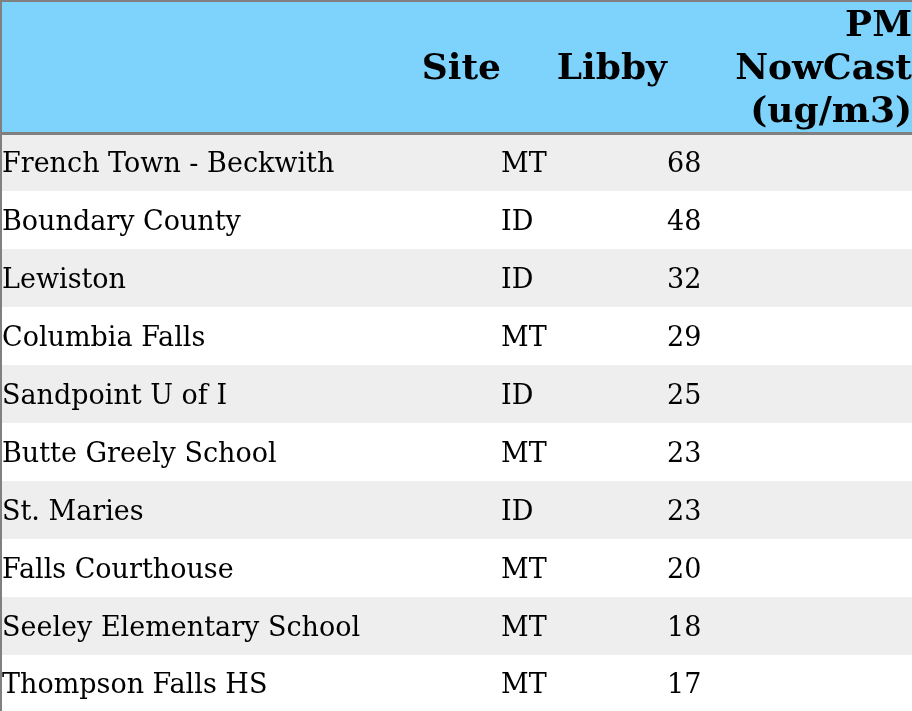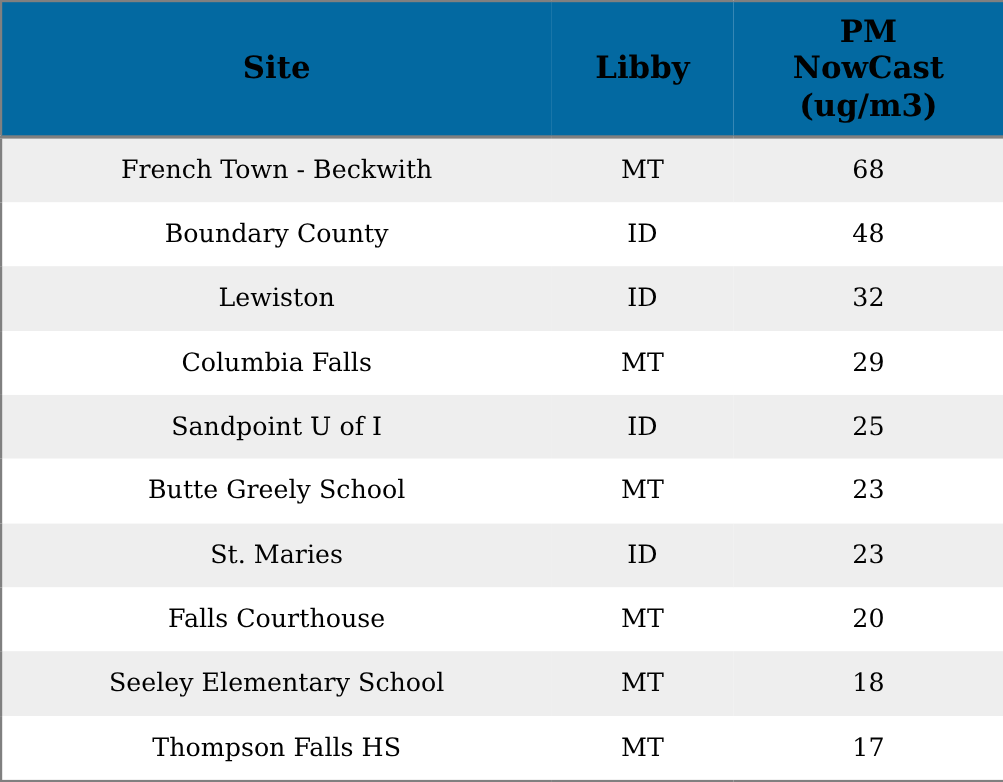--- a/index.html
+++ b/index.html
@@ -24,41 +24,40 @@
   col.col-site  { width: 500px; }
   col.col-state { width: 166px; }
   col.col-pm    { width: 246px; }
   thead.aq-head {
     border-bottom: 3px solid #808080;
   }
   thead.aq-head tr {
     height: 123px;
   }
   thead.aq-head th {
-    background: #0369a1;
-    font-size: 28px;
+    background: #7dd3fc;
+    font-size: 36px;
     font-weight: bold;
-    text-align: center;
+    text-align: right;
     vertical-align: middle;
     line-height: 1.2;
     padding: 0;
   }
   th.pm-header {
     white-space: pre-line;
   }
   tbody.aq-body tr {
     height: 58px;
   }
   tbody.aq-body tr:nth-child(odd)  { background: #eeeeee; }
   tbody.aq-body tr:nth-child(even) { background: #ffffff; }
   tbody.aq-body td {
-    font-size: 23px;
-    text-align: center;
+    font-size: 27px;
     vertical-align: middle;
-    padding: 16px;
+    padding: 0;
   }
 </style>
 </head>
 <body>
 
 <table class="aq-table">
   <colgroup>
     <col class="col-site">
     <col class="col-state">
     <col class="col-pm">

